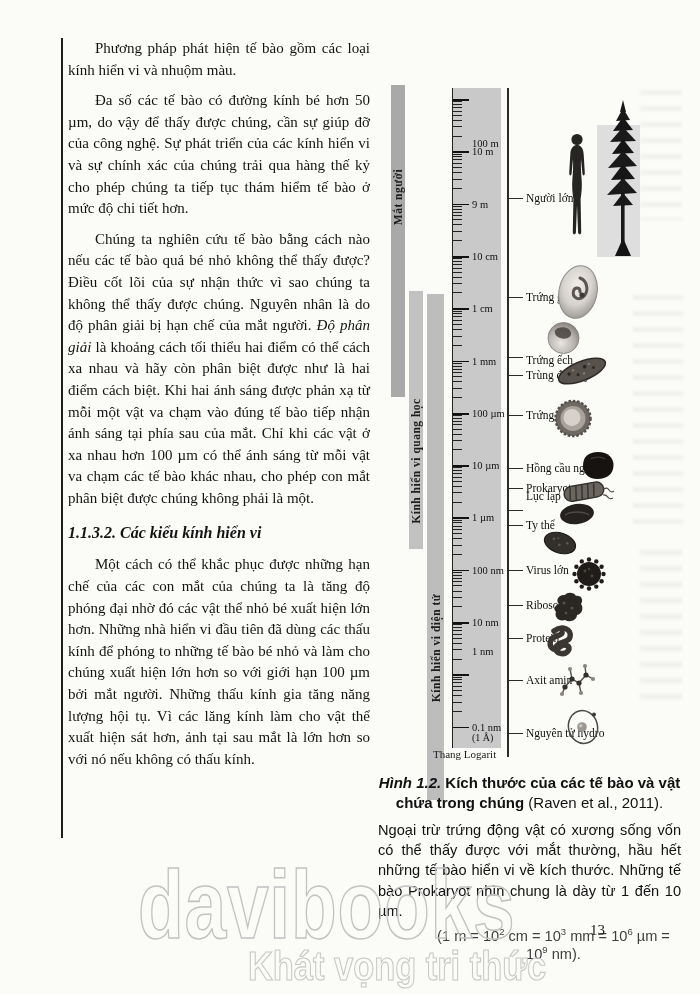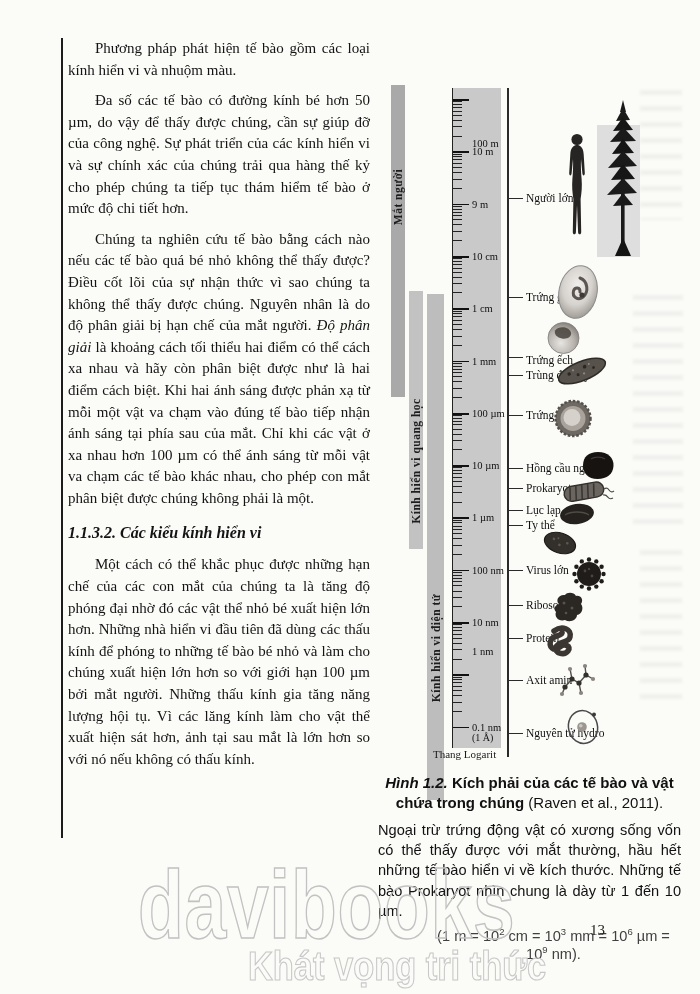--- a/index.html
+++ b/index.html
@@ -237,21 +237,21 @@
         <div class="item-label" style="top: 280px;">Trứng ếch</div>
         <div class="leader" style="top: 295px;"></div>
         <div class="item-label" style="top: 295px;">Trùng đế giày</div>
         <div class="leader" style="top: 335px;"></div>
         <div class="item-label" style="top: 335px;">Trứng người</div>
         <div class="leader" style="top: 388px;"></div>
         <div class="item-label" style="top: 388px;">Hồng cầu người</div>
         <div class="leader" style="top: 408px;"></div>
         <div class="item-label" style="top: 408px;">Prokaryote</div>
         <div class="leader" style="top: 430px;"></div>
-        <div class="item-label" style="top: 430px; text-align: center;">Lục lạp</div>
+        <div class="item-label" style="top: 416px; text-align: center;">Lục lạp</div>
         <div class="leader" style="top: 445px;"></div>
         <div class="item-label" style="top: 445px;">Ty thể</div>
         <div class="leader" style="top: 490px;"></div>
         <div class="item-label" style="top: 490px;">Virus lớn</div>
         <div class="leader" style="top: 525px;"></div>
         <div class="item-label" style="top: 525px;">Ribosom</div>
         <div class="leader" style="top: 558px;"></div>
         <div class="item-label" style="top: 558px;">Protein</div>
         <div class="leader" style="top: 600px;"></div>
         <div class="item-label" style="top: 600px;">Axit amin</div>
@@ -428,21 +428,21 @@
         <ellipse cx="18" cy="21" rx="14.5" ry="16.5" fill="none" stroke="#4a4a4a" stroke-width="1.5" transform="rotate(-14 18 21)"></ellipse>
         <circle cx="17" cy="21" r="4.8" fill="#9b968f"></circle>
         <circle cx="15.8" cy="19.8" r="1.8" fill="#cbc6c0"></circle>
         <circle cx="29" cy="8.5" r="2" fill="#3a3a3a"></circle>
       </svg>
     </div>
   </div>
 
   <div id="fig-caption">
     <div class="cap-line">
-      <span class="fig-no">Hình 1.2.</span><span> Kích phải của các tế bào và vật chứa trong chúng </span><span class="cap-normal">(Raven et al., 2011).</span>
+      <span class="fig-no">Hình 1.2.</span><span> Kích thước của các tế bào và vật chứa trong chúng </span><span class="cap-normal">(Raven et al., 2011).</span>
     </div>
     <div class="fig-note">Ngoại trừ trứng động vật có xương sống vốn có thể thấy được với mắt thường, hầu hết những tế bào hiển vi về kích thước. Những tế bào Prokaryot nhìn chung là dày từ 1 đến 10 µm.</div>
     <div id="formula"><span>(1 m = 10</span><sup>2</sup><span> cm = 10</span><sup>3</sup><span> mm = 10</span><sup>6</sup><span> µm = 10</span><sup>9</sup><span> nm).</span></div>
   </div>
 
   <div class="wm" id="wm1">davibooks</div>
   <div class="wm" id="wm2">Khát vọng tri thức</div>
   <div id="page-number">13</div>
 
 </div>

